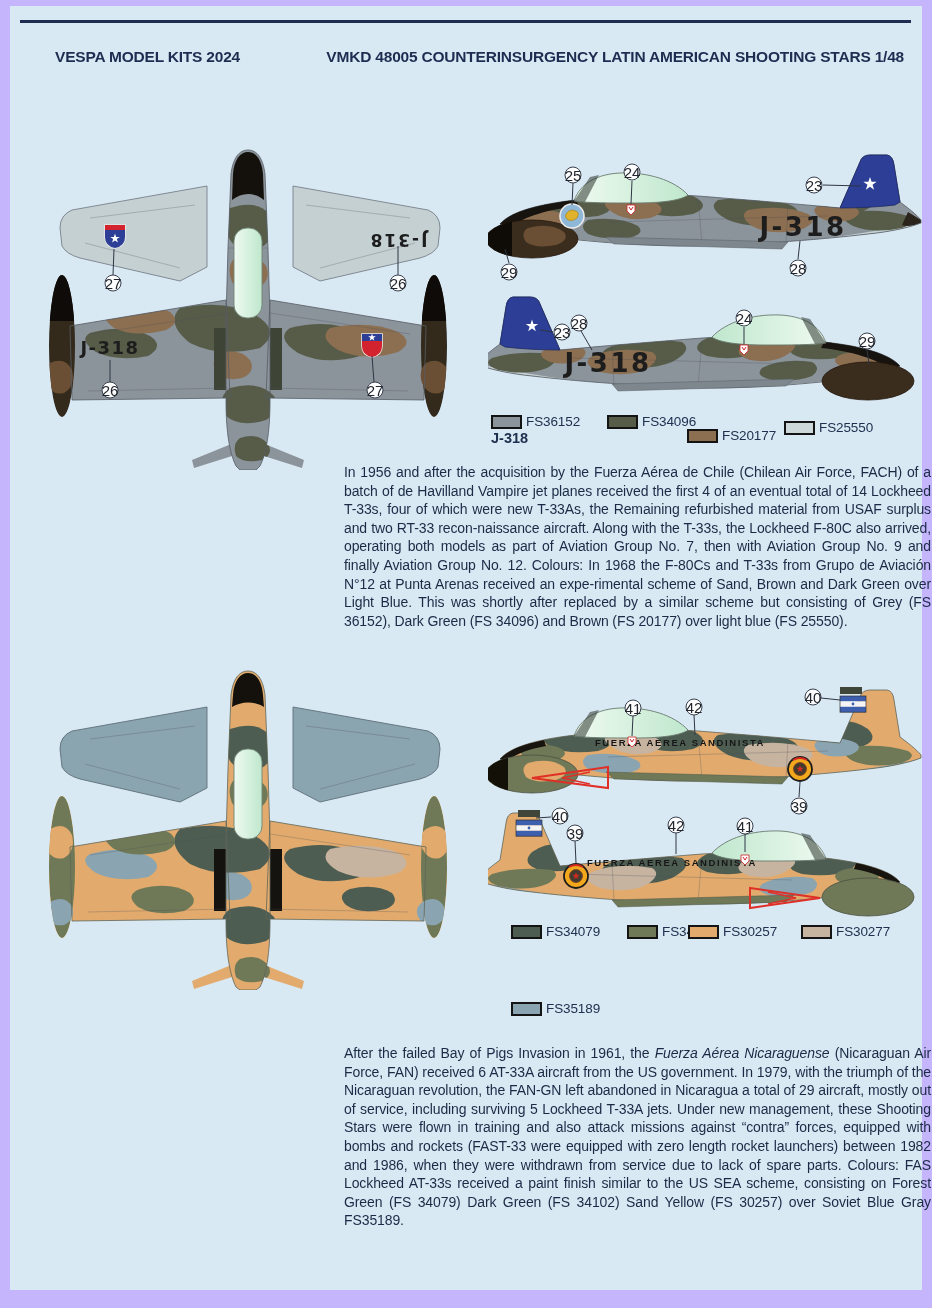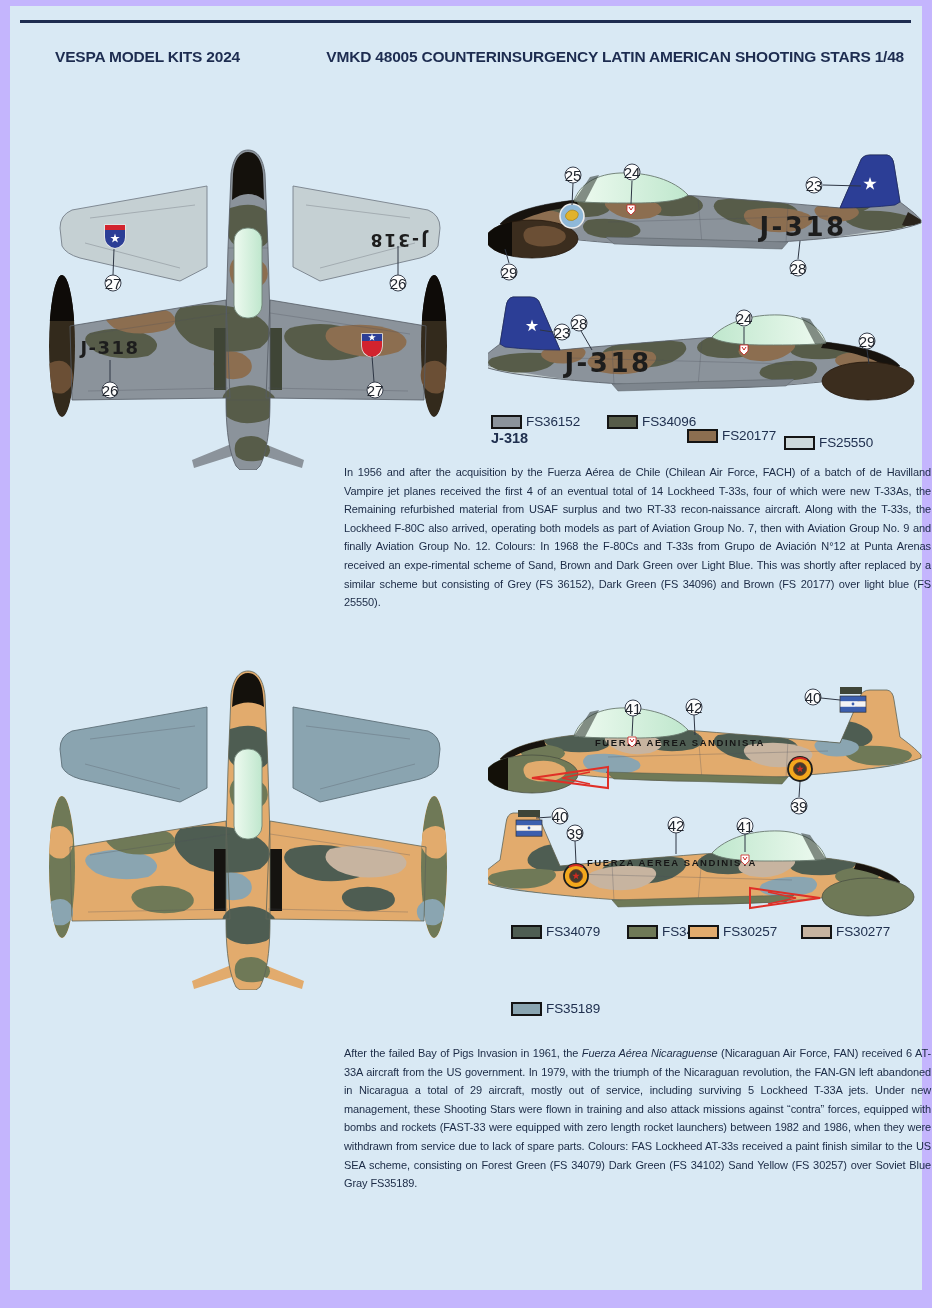--- a/index.html
+++ b/index.html
@@ -11,21 +11,21 @@
   .hdr.left{left:55px;}
   .hdr.right{right:28px;}
   .ill{position:absolute;}
   .co{position:absolute;width:17px;height:17px;border-radius:50%;background:#fdfdfd;
       border:1.3px solid #39404e;box-sizing:border-box;display:flex;align-items:center;justify-content:center;
       font-size:15px;color:#21262e;transform:translate(-50%,-50%);line-height:1;}
   .legend-item{position:absolute;display:flex;align-items:center;height:13px;}
   .chip{width:27px;height:10px;border:2px solid #141414;}
   .chip-label{margin-left:4px;font-size:13.5px;color:#20304f;letter-spacing:-0.1px;}
   .code-label{position:absolute;font-size:14.5px;font-weight:bold;color:#20304f;}
-  .para{position:absolute;left:344px;width:587px;font-size:11px;line-height:18.6px;
+  .para{position:absolute;left:344px;width:587px;font-size:14px;line-height:18.6px;
         text-align:justify;color:#1b2a45;letter-spacing:-0.1px;}
   svg text.acode{font-family:"DejaVu Sans",sans-serif;font-weight:bold;fill:#1d1d1d;}
   svg text.ftxt{font-family:"Liberation Sans",sans-serif;font-weight:bold;fill:#161616;}
   .pline{stroke:#4a5058;stroke-opacity:0.4;stroke-width:0.7;fill:none;}
   .leader{stroke:#2e3644;stroke-width:1;fill:none;}
 </style>
 </head>
 <body>
 
 <div class="page">
@@ -195,21 +195,21 @@
     <span class="chip-label">FS36152</span>
   </div>
   <div class="legend-item" style="left:607px;top:415px">
     <div class="chip" style="background-color: rgb(87, 92, 73);"></div>
     <span class="chip-label">FS34096</span>
   </div>
   <div class="legend-item" style="left:687px;top:429px">
     <div class="chip" style="background-color: rgb(140, 110, 80);"></div>
     <span class="chip-label">FS20177</span>
   </div>
-  <div class="legend-item" style="left:784px;top:436px">
+  <div class="legend-item" style="left:784px;top:421px">
     <div class="chip" style="background-color: rgb(205, 216, 218);"></div>
     <span class="chip-label">FS25550</span>
   </div>
   <div class="code-label" style="left:491px;top:430px">J-318</div>
 
   <div class="para" style="top:463px">In 1956 and after the acquisition by the Fuerza Aérea de Chile (Chilean Air Force, FACH) of a batch of de Havilland Vampire jet planes received the first 4 of an eventual total of 14 Lockheed T-33s, four of which were new T-33As, the Remaining refurbished material from USAF surplus and two RT-33 recon-naissance aircraft. Along with the T-33s, the Lockheed F-80C also arrived, operating both models as part of Aviation Group No. 7, then with Aviation Group No. 9 and finally Aviation Group No. 12. Colours: In 1968 the F-80Cs and T-33s from Grupo de Aviación N°12 at Punta Arenas received an expe-rimental scheme of Sand, Brown and Dark Green over Light Blue. This was shortly after replaced by a similar scheme but consisting of Grey (FS 36152), Dark Green (FS 34096) and Brown (FS 20177) over light blue (FS 25550).</div>
 
   <svg class="ill" style="left:20px;top:663px" width="450" height="327" viewBox="0 0 450 327">
     <defs>
       <clipPath id="cpP2">

